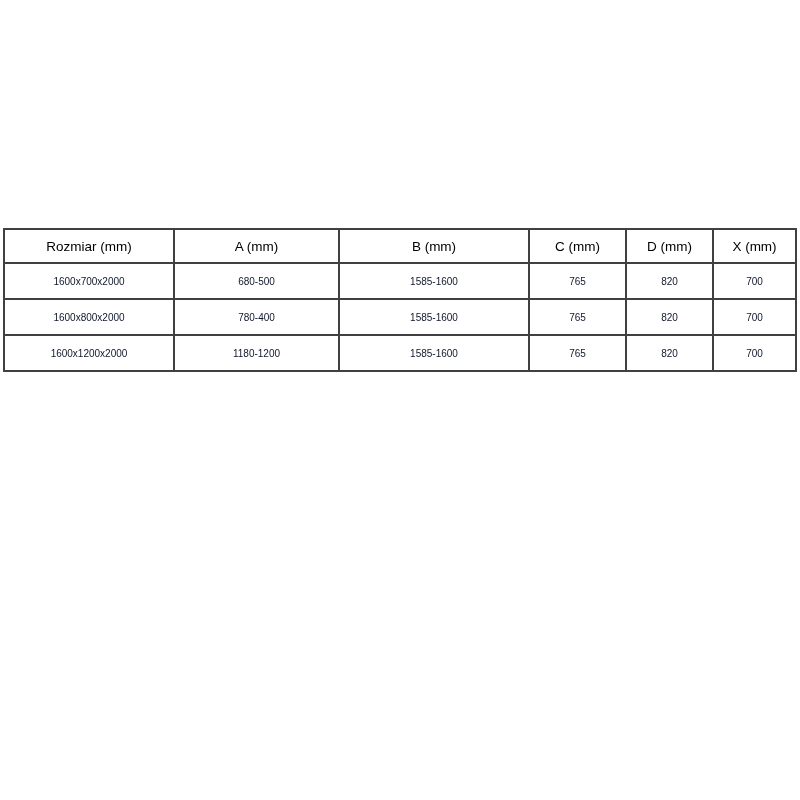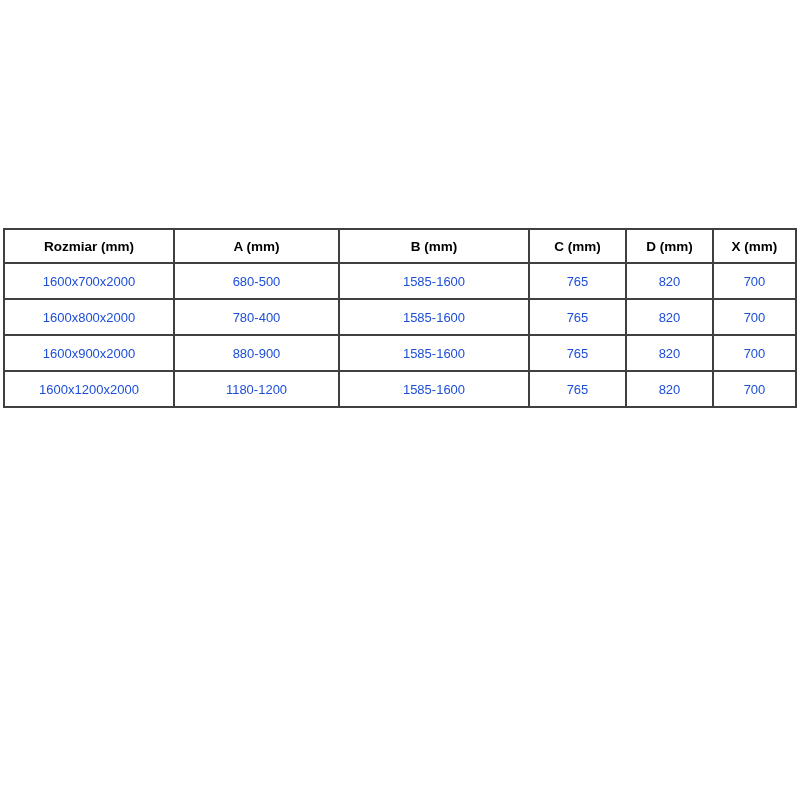--- a/index.html
+++ b/index.html
@@ -30,28 +30,28 @@
     border: 2px solid #404040;
     text-align: center;
     vertical-align: middle;
     padding: 0;
     overflow: hidden;
     white-space: nowrap;
   }
   .spec-table th {
     height: 32px;
     font-size: 13.5px;
-    font-weight: bold;
+    font-weight: normal;
     color: #000000;
   }
   .spec-table td {
     height: 34px;
-    font-size: 13px;
+    font-size: 10px;
     font-weight: normal;
-    color: #1d4ed8;
+    color: #0f172a;
   }
 </style>
 </head>
 <body>
 
 <div class="page">
   <table class="spec-table">
     <colgroup>
       <col style="width:170px">
       <col style="width:165px">
@@ -81,28 +81,20 @@
       </tr>
       <tr>
         <td>1600x800x2000</td>
         <td>780-400</td>
         <td>1585-1600</td>
         <td>765</td>
         <td>820</td>
         <td>700</td>
       </tr>
       <tr>
-        <td>1600x900x2000</td>
-        <td>880-900</td>
-        <td>1585-1600</td>
-        <td>765</td>
-        <td>820</td>
-        <td>700</td>
-      </tr>
-      <tr>
         <td>1600x1200x2000</td>
         <td>1180-1200</td>
         <td>1585-1600</td>
         <td>765</td>
         <td>820</td>
         <td>700</td>
       </tr>
     </tbody>
   </table>
 </div>

